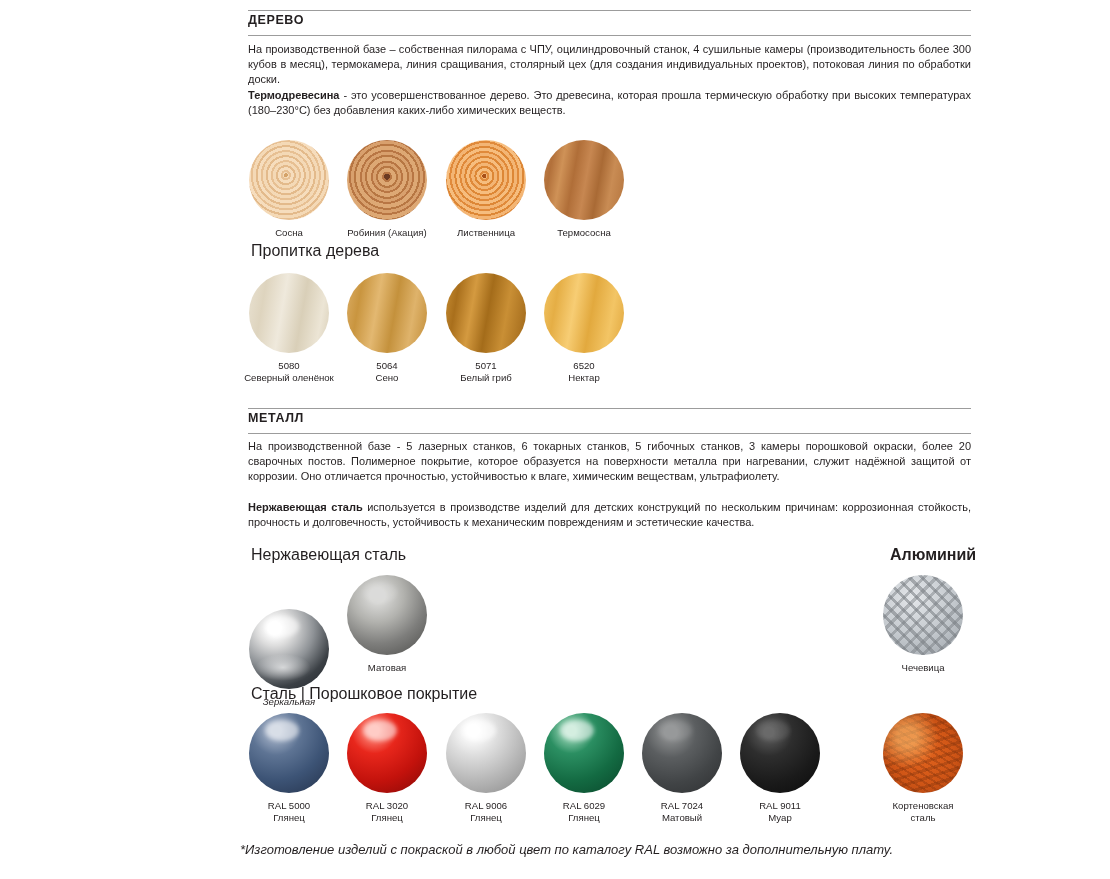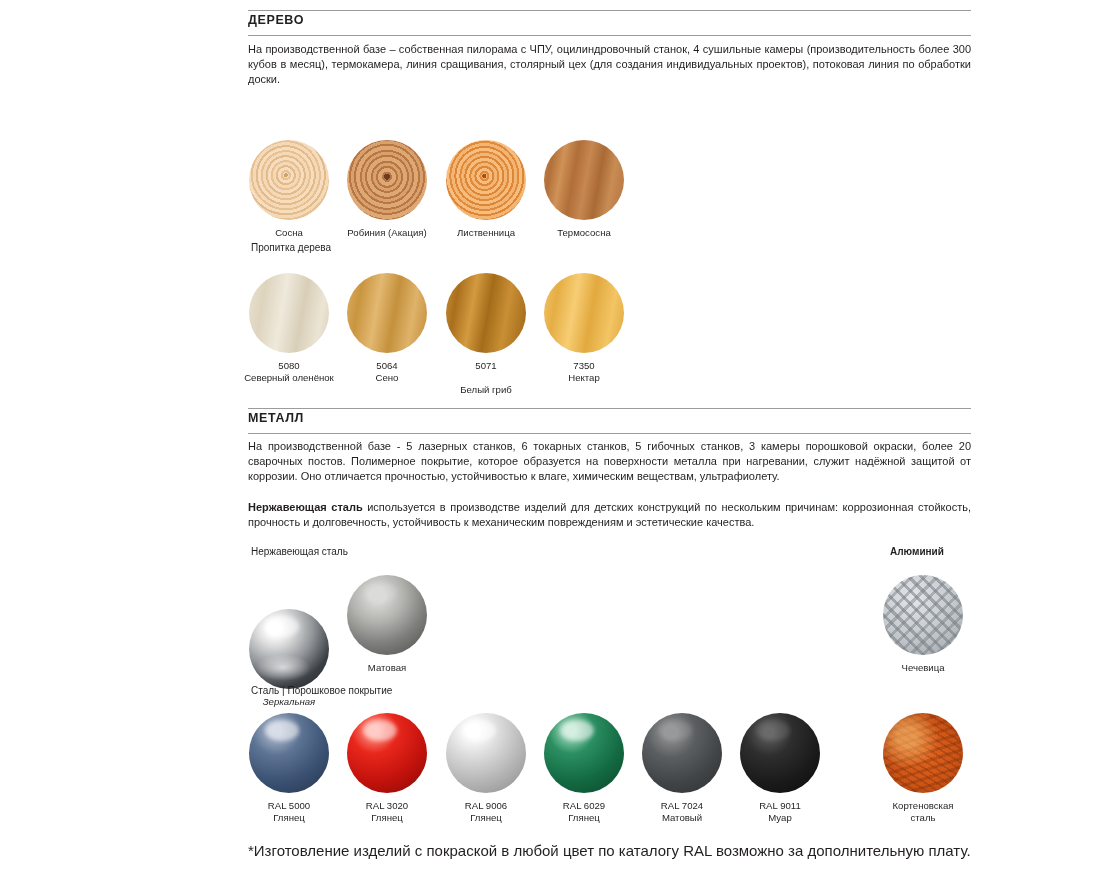--- a/index.html
+++ b/index.html
@@ -48,21 +48,21 @@
     font-size:11px;
     line-height:15.2px;
     text-align:justify;
     color:#231f20;
   }
   .para b{font-weight:bold;}
 
   
   .sub{
     position:absolute;
-    font-size:10px;
+    font-size:16px;
     color:#231f20;
   }
 
   
   .swatch{
     position:absolute;
     width:100px;
     text-align:center;
   }
   .swatch .disc{
@@ -156,37 +156,39 @@
   .disc-corten{
     background:
       radial-gradient(circle at 30% 30%, rgba(255,200,120,.55) 0 12%, rgba(0,0,0,0) 40%),
       repeating-linear-gradient(32deg, rgba(120,45,10,.30) 0 2px, rgba(255,255,255,0) 2px 6px),
       repeating-linear-gradient(-18deg, rgba(80,30,5,.22) 0 3px, rgba(255,255,255,0) 3px 8px),
       radial-gradient(circle at 50% 50%, #e2641e 0%, #cf5516 55%, #a53f0f 100%);
   }
 
   .footnote{
     position:absolute;
-    left:248px;
-    font-size:15px;
-    color:#231f20;
+    left:240px;
+    font-size:13px;
+    color:#231f20;
+    font-style:italic;
   }
 </style>
 </head>
 <body>
 
 <div class="page">
 
   <div class="section-head" style="top:13px;">
     <div class="title">ДЕРЕВО</div>
   </div>
   <div class="rule-top" style="top:10px;"></div>
   <div class="rule-bot" style="top:35px;"></div>
 
   <div class="para" style="top:42px;">На производственной базе – собственная пилорама с ЧПУ, оцилиндровочный станок, 4 сушильные камеры (производительность более 300 кубов в месяц), термокамера, линия сращивания, столярный цех (для создания индивидуальных проектов), потоковая линия по обработки доски.</div>
+  <div class="para" style="top:88px;"><b>Термодревесина</b><span> - это усовершенствованное дерево. Это древесина, которая прошла термическую обработку при высоких температурах (180–230°C) без добавления каких-либо химических веществ.</span></div>
 
   <div class="swatch" style="left:337px;top:140px;">
     <div class="disc wood-robinia"></div>
     <div class="cap">Робиния (Акация)</div>
   </div>
   <div class="swatch" style="left:239px;top:140px;">
     <div class="disc wood-pine"></div>
     <div class="cap">Сосна</div>
   </div>
   <div class="swatch" style="left:436px;top:140px;">
@@ -206,25 +208,25 @@
     <div class="cap" style="margin-top:0;">Северный оленёнок</div>
   </div>
   <div class="swatch" style="left:337px;top:273px;">
     <div class="disc wood-5064"></div>
     <div class="cap">5064</div>
     <div class="cap" style="margin-top:0;">Сено</div>
   </div>
   <div class="swatch" style="left:436px;top:273px;">
     <div class="disc wood-5071"></div>
     <div class="cap">5071</div>
-    <div class="cap" style="margin-top:12px;">Белый гриб</div>
+    <div class="cap" style="margin-top:0;">Белый гриб</div>
   </div>
   <div class="swatch" style="left:534px;top:273px;">
     <div class="disc wood-5050"></div>
-    <div class="cap">7350</div>
+    <div class="cap">6520</div>
     <div class="cap" style="margin-top:0;">Нектар</div>
   </div>
 
   <div class="section-head" style="top:411px;">
     <div class="title">МЕТАЛЛ</div>
   </div>
   <div class="rule-top" style="top:408px;"></div>
   <div class="rule-bot" style="top:433px;"></div>
 
   <div class="para" style="top:439px;">На производственной базе - 5 лазерных станков, 6 токарных станков, 5 гибочных станков, 3 камеры порошковой окраски, более 20 сварочных постов. Полимерное покрытие, которое образуется на поверхности металла при нагревании, служит надёжной защитой от коррозии. Оно отличается прочностью, устойчивостью к влаге, химическим веществам, ультрафиолету.</div>

